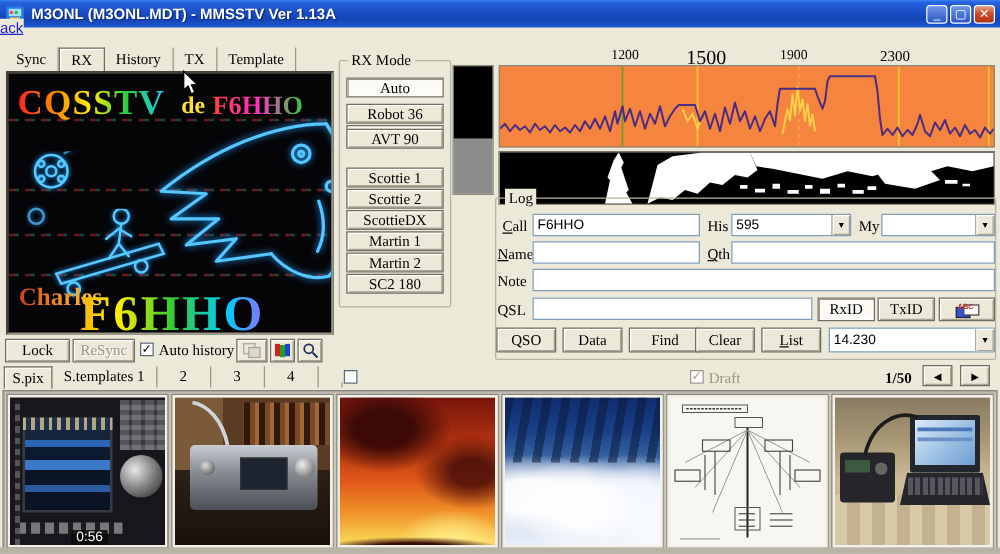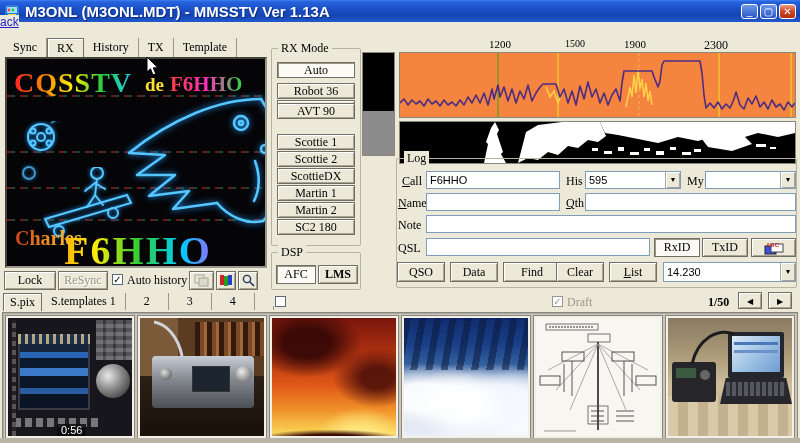--- a/index.html
+++ b/index.html
@@ -5,21 +5,21 @@
   * { margin:0; padding:0; box-sizing:border-box; }
   body { background:#555; font-family:"Liberation Sans", sans-serif; }
   #screen { position:relative; width:800px; height:443px; background:#ece9d8; overflow:hidden;
             font-family:"Liberation Serif", serif; font-size:12px; color:#000; }
   .abs { position:absolute; }
 
   
   #titlebar { left:0; top:0; width:800px; height:22px;
     background:linear-gradient(180deg,#3d81f2 0%,#2663dd 8%,#1b50c8 40%,#1545b4 70%,#2159cf 100%);
     display:flex; align-items:center; padding:0 4px; }
-  #title-text { color:#fff; font-family:"Liberation Sans",sans-serif; font-weight:bold; font-size:15px;
+  #title-text { color:#fff; font-family:"Liberation Sans",sans-serif; font-weight:bold; font-size:12px;
     margin-left:5px; text-shadow:1px 1px 1px #0a2a7a; white-space:nowrap; }
   .cap-btn { width:17px; height:15px; margin-left:2px; border:1px solid #fff; border-radius:3px;
     color:#fff; font-size:10px; line-height:13px; text-align:center; font-family:"Liberation Sans",sans-serif;
     background:linear-gradient(180deg,#6f97e8,#2a57c8); }
   .cap-close { background:linear-gradient(180deg,#e8a088,#cf4a2a 45%,#b03010); }
   #caption-buttons { margin-left:auto; display:flex; }
 
   #menubar { left:0; top:22px; width:800px; height:16px; background:#ece9d8; display:flex;
     align-items:center; font-family:"Liberation Sans",sans-serif; font-size:11px; border-bottom:1px solid #e0dcc8; }
   .menu-item { padding:1px 7px; }
@@ -196,28 +196,23 @@
     <div class="mode-btn btn abs" style="top:51px;">Robot 72</div>
     <div class="mode-btn btn abs" style="top:54px;">AVT 90</div>
     <div class="mode-btn btn abs" style="top:85px;">Scottie 1</div>
     <div class="mode-btn btn abs" style="top:102px;">Scottie 2</div>
     <div class="mode-btn btn abs" style="top:119px;">ScottieDX</div>
     <div class="mode-btn btn abs" style="top:136px;">Martin 1</div>
     <div class="mode-btn btn abs" style="top:153px;">Martin 2</div>
     <div class="mode-btn btn abs" style="top:170px;">SC2 180</div>
   </div>
 
-  <div class="abs groupbox" style="left:271px;top:252px;width:90px;height:38px;">
-    <span class="gb-label">DSP</span>
-    <div class="abs btn pressed" style="left:4px;top:12px;width:40px;height:19px;line-height:17px;">AFC</div>
-    <div class="abs btn" style="left:46px;top:12px;width:40px;height:19px;line-height:17px;font-weight:bold;">LMS</div>
-  </div>
 
   <div class="abs" style="left:489px;top:38px;font-size:11px;">1200</div>
-  <div class="abs" style="left:565px;top:38px;font-size:10px;">1500</div>
+  <div class="abs" style="left:549px;top:38px;font-size:16px;">1500</div>
   <div class="abs" style="left:624px;top:38px;font-size:11px;">1900</div>
   <div class="abs" style="left:704px;top:38px;font-size:12px;">2300</div>
 
   <div class="abs" style="left:362px;top:52px;width:33px;height:104px;border:1px solid #8a877a;">
     <div style="width:100%;height:58px;background:#000;"></div>
     <div style="width:100%;height:44px;background:#8c8c8c;"></div>
   </div>
 
   <div class="abs" style="left:399px;top:52px;width:397px;height:66px;border:1px solid #8a877a;background:#f5843e;">
     <svg width="395" height="64" viewBox="0 0 395 64">

